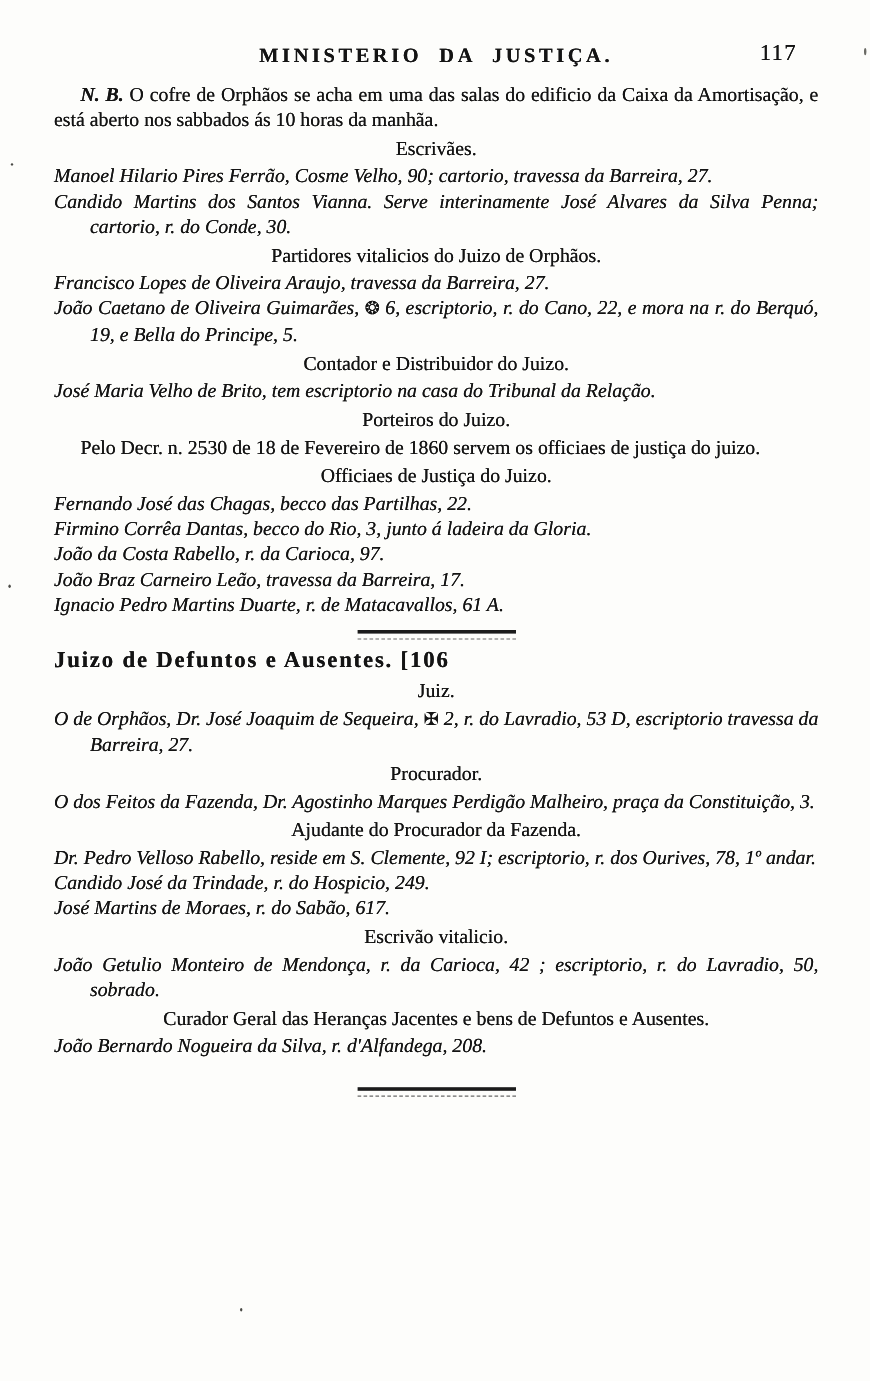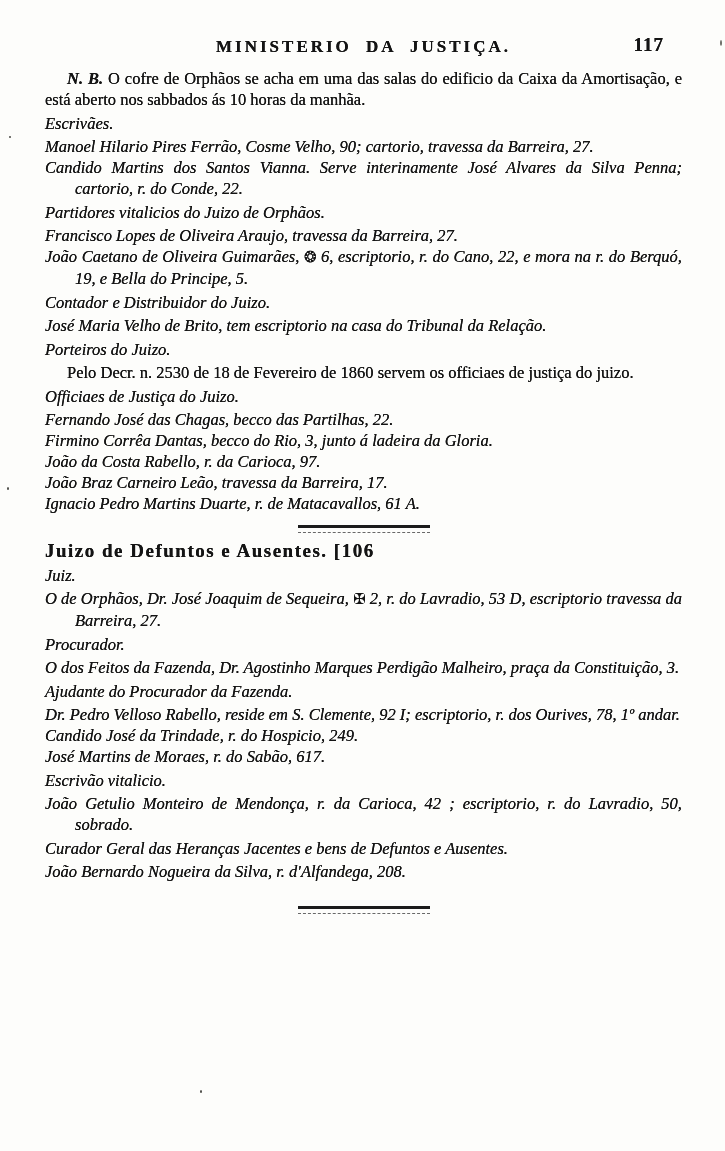--- a/index.html
+++ b/index.html
@@ -19,28 +19,28 @@
   .masthead{position:relative;height:24px;margin-bottom:8px;}
   .masthead .title{
     text-align:center;
     font-weight:bold;
     font-size:17px;
     letter-spacing:3px;
     word-spacing:7px;
   }
   .masthead .folio{
     position:absolute;top:-2px;right:18px;
-    font-weight:bold;font-size:19px;letter-spacing:1px;
+    font-weight:normal;font-size:19px;letter-spacing:1px;
   }
   p{margin:0;}
   .notice{text-align:justify;text-indent:22px;}
   .notice .nb{font-style:italic;font-weight:bold;}
   .subhead{
     margin:3px 0 2px 0;
-    font-style:italic;
+    text-align:center;
     font-weight:normal;
     font-size:16.5px;
     line-height:21px;
   }
   .entry{
     text-align:justify;
     padding-left:30px;
     text-indent:-30px;
     font-style:italic;
   }
@@ -83,21 +83,21 @@
     <div class="masthead">
       <div class="title">MINISTERIO DA JUSTIÇA.</div>
       <div class="folio">117</div>
     </div>
 
     <p class="notice"><span class="nb">N. B.</span> <span>O cofre de Orphãos se acha em uma das salas do edificio da Caixa da Amortisação, e está aberto nos sabbados ás 10 horas da manhãa.</span></p>
 
     <section>
       <h3 class="subhead">Escrivães.</h3>
       <p class="entry">Manoel Hilario Pires Ferrão, Cosme Velho, 90; cartorio, travessa da Barreira, 27.</p>
-      <p class="entry">Candido Martins dos Santos Vianna. Serve interinamente José Alvares da Silva Penna; cartorio, r. do Conde, 22.</p>
+      <p class="entry">Candido Martins dos Santos Vianna. Serve interinamente José Alvares da Silva Penna; cartorio, r. do Conde, 30.</p>
     </section>
 
     <section>
       <h3 class="subhead">Partidores vitalicios do Juizo de Orphãos.</h3>
       <p class="entry">Francisco Lopes de Oliveira Araujo, travessa da Barreira, 27.</p>
       <p class="entry"><span>João Caetano de Oliveira Guimarães, </span><span class="glyph">❂</span><span> 6, escriptorio, r. do Cano, 22, e mora na r. do Berquó, 19, e Bella do Principe, 5.</span></p>
     </section>
 
     <section>
       <h3 class="subhead">Contador e Distribuidor do Juizo.</h3>

